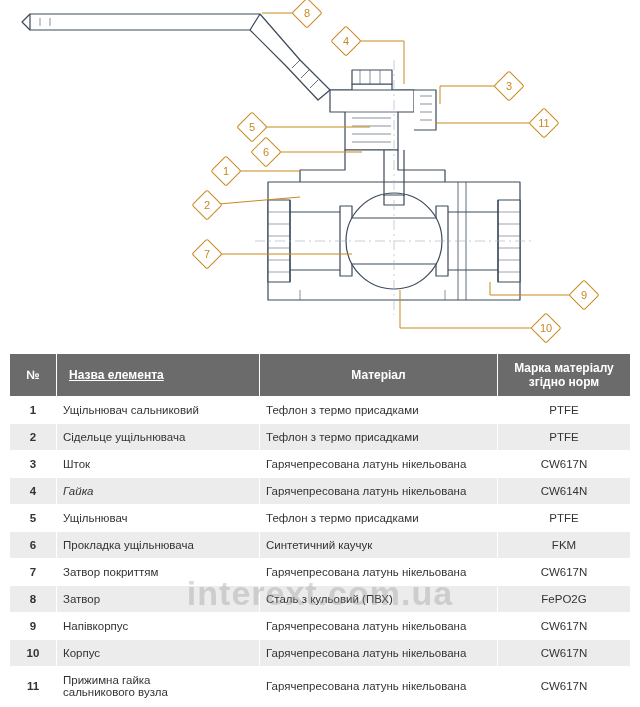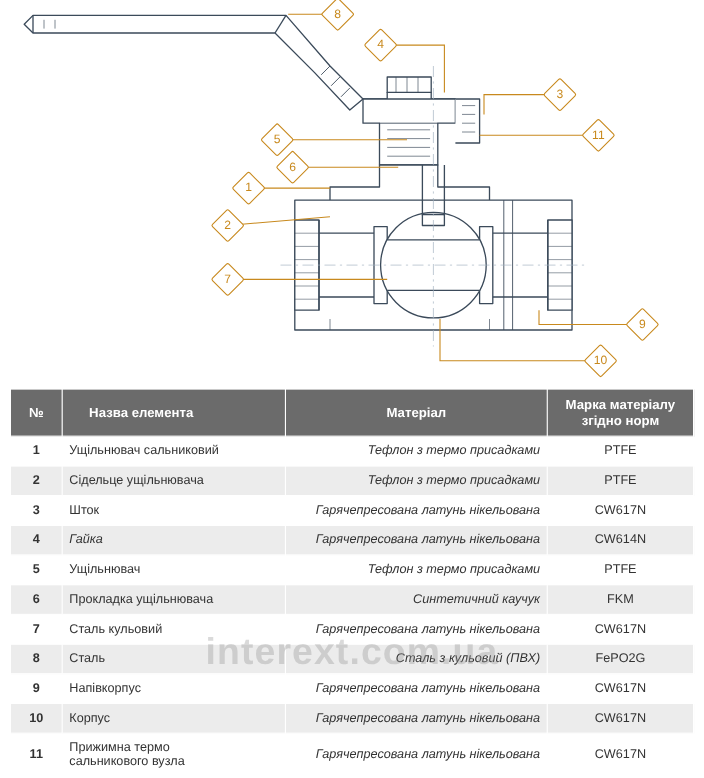--- a/index.html
+++ b/index.html
@@ -56,21 +56,22 @@
     background: #6b6b6b;
     color: #ffffff;
     font-size: 12px;
     font-weight: bold;
     padding: 7px 6px;
     border: 1px solid #ffffff;
     text-align: center;
   }
   #parts-table th.col-name {
     text-align: left;
-    padding-left: 24px;
+    padding-left: 12px;
+    text-decoration: underline;
   }
   #parts-table td {
     border: 1px solid #ffffff;
     padding: 7px 6px;
     color: #333333;
   }
   #parts-table tbody tr.odd td {
     background: #ffffff;
   }
   #parts-table tbody tr.even td {
@@ -80,22 +81,21 @@
     width: 34px;
     text-align: center;
     font-weight: bold;
   }
   td.c-name {
     width: 190px;
     text-align: left;
     padding-left: 14px;
   }
   td.c-mat {
-    text-align: right;
-    font-style: italic;
+    text-align: left;
   }
   td.c-mark {
     width: 120px;
     text-align: center;
   }
   #watermark {
     position: absolute;
     left: 0;
     top: 574px;
     width: 640px;
@@ -263,45 +263,45 @@
         <td class="c-mark" style="white-space: pre-line;">PTFE</td>
       </tr>
       <tr class="even">
         <td class="c-num" style="white-space: pre-line;">6</td>
         <td class="c-name" style="white-space: pre-line;">Прокладка ущільнювача</td>
         <td class="c-mat" style="white-space: pre-line;">Синтетичний каучук</td>
         <td class="c-mark" style="white-space: pre-line;">FKM</td>
       </tr>
       <tr class="odd">
         <td class="c-num" style="white-space: pre-line;">7</td>
-        <td class="c-name" style="white-space: pre-line;">Сталь кульовий</td>
+        <td class="c-name" style="white-space: pre-line;">Затвор покриттям</td>
         <td class="c-mat" style="white-space: pre-line;">Гарячепресована латунь нікельована</td>
         <td class="c-mark" style="white-space: pre-line;">CW617N</td>
       </tr>
       <tr class="even">
         <td class="c-num" style="white-space: pre-line;">8</td>
-        <td class="c-name" style="white-space: pre-line;">Сталь</td>
+        <td class="c-name" style="white-space: pre-line;">Затвор</td>
         <td class="c-mat" style="white-space: pre-line;">Сталь з кульовий (ПВХ)</td>
         <td class="c-mark" style="white-space: pre-line;">FePO2G</td>
       </tr>
       <tr class="odd">
         <td class="c-num" style="white-space: pre-line;">9</td>
         <td class="c-name" style="white-space: pre-line;">Напівкорпус</td>
         <td class="c-mat" style="white-space: pre-line;">Гарячепресована латунь нікельована</td>
         <td class="c-mark" style="white-space: pre-line;">CW617N</td>
       </tr>
       <tr class="even">
         <td class="c-num" style="white-space: pre-line;">10</td>
         <td class="c-name" style="white-space: pre-line;">Корпус</td>
         <td class="c-mat" style="white-space: pre-line;">Гарячепресована латунь нікельована</td>
         <td class="c-mark" style="white-space: pre-line;">CW617N</td>
       </tr>
       <tr class="odd">
         <td class="c-num" style="white-space: pre-line;">11</td>
-        <td class="c-name" style="white-space: pre-line;">Прижимна термо
+        <td class="c-name" style="white-space: pre-line;">Прижимна гайка
 сальникового вузла</td>
         <td class="c-mat" style="white-space: pre-line;">Гарячепресована латунь нікельована</td>
         <td class="c-mark" style="white-space: pre-line;">CW617N</td>
       </tr>
     </tbody>
 </table>
 
 <div id="watermark">interext.com.ua</div>
 
 </body></html>

